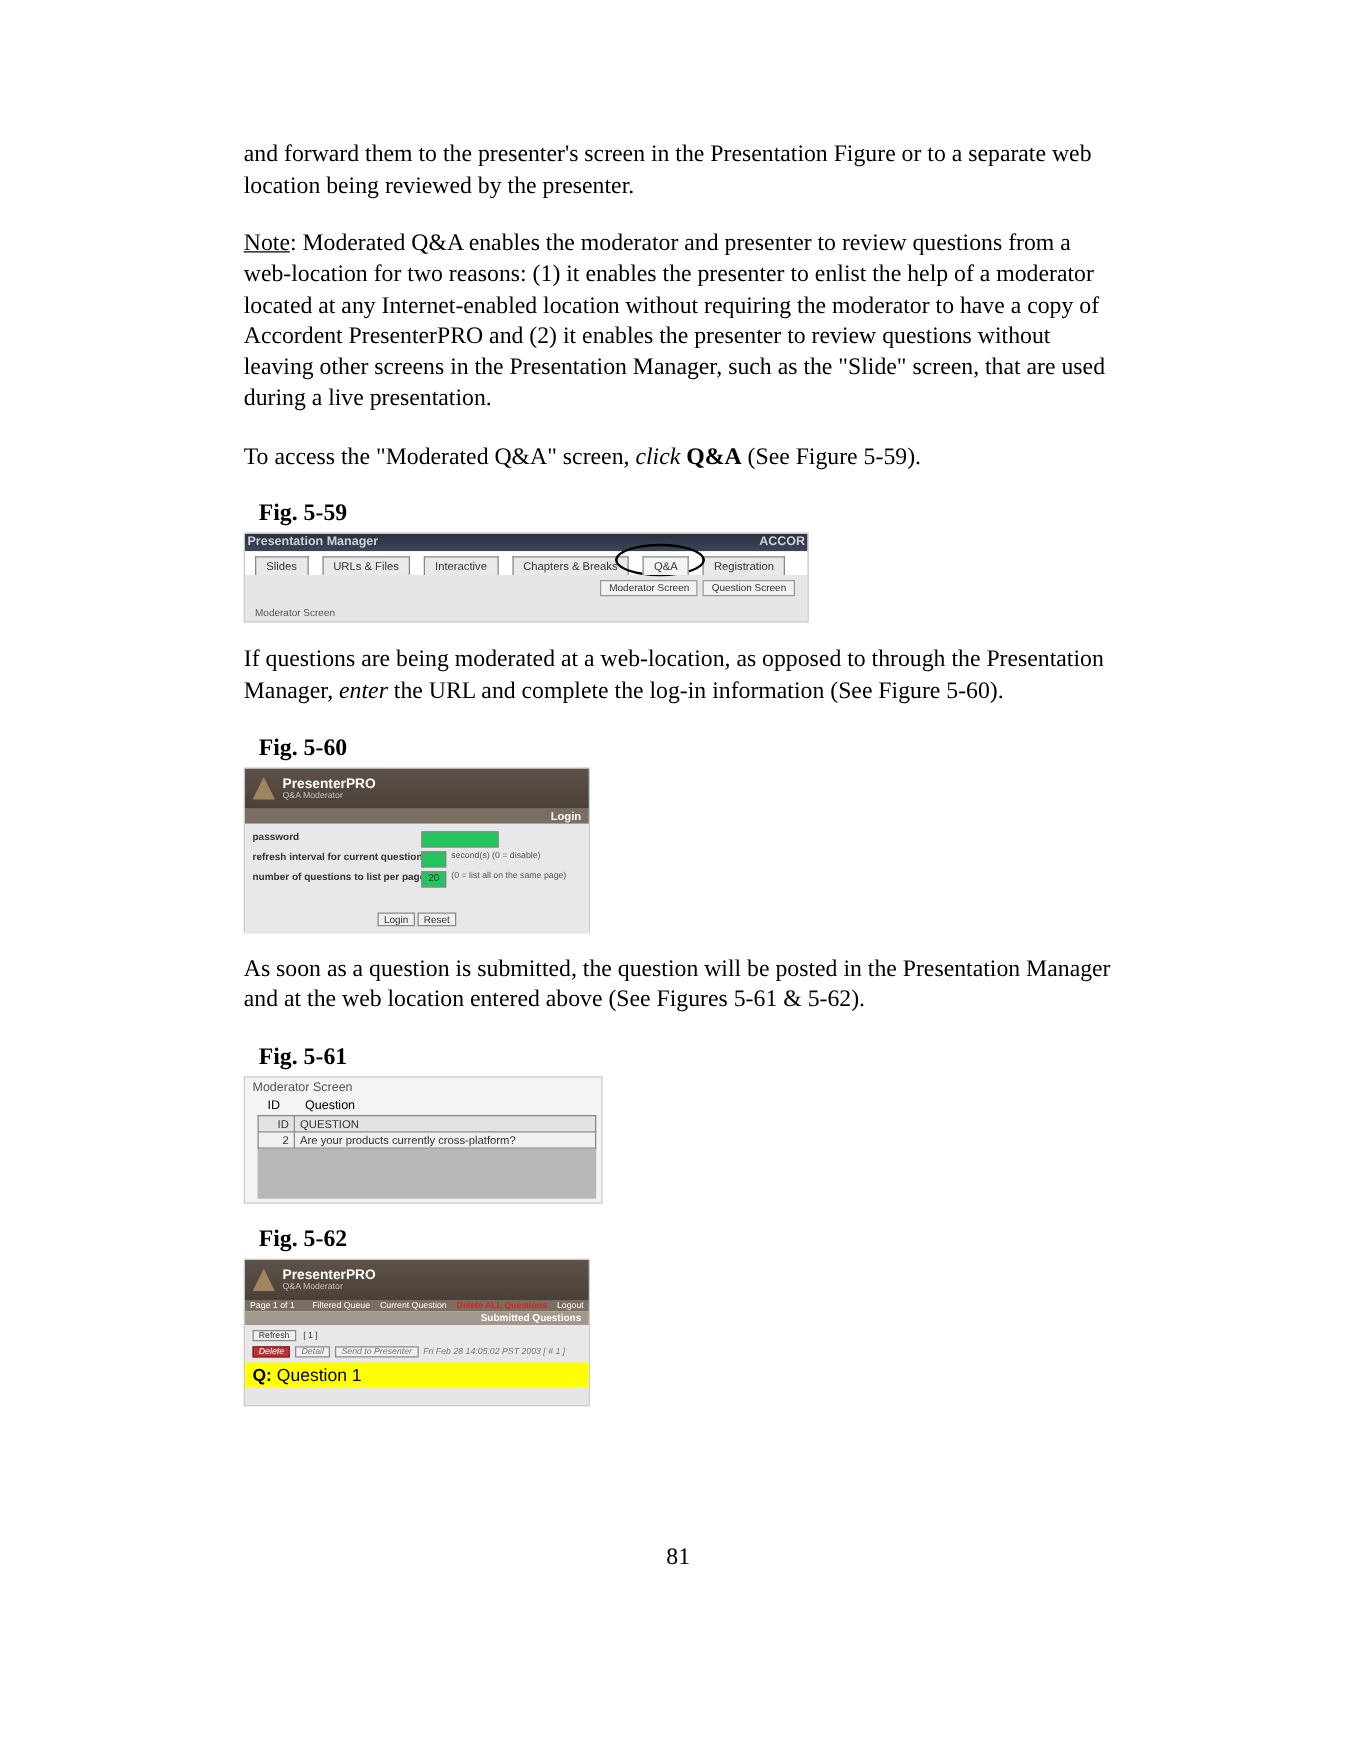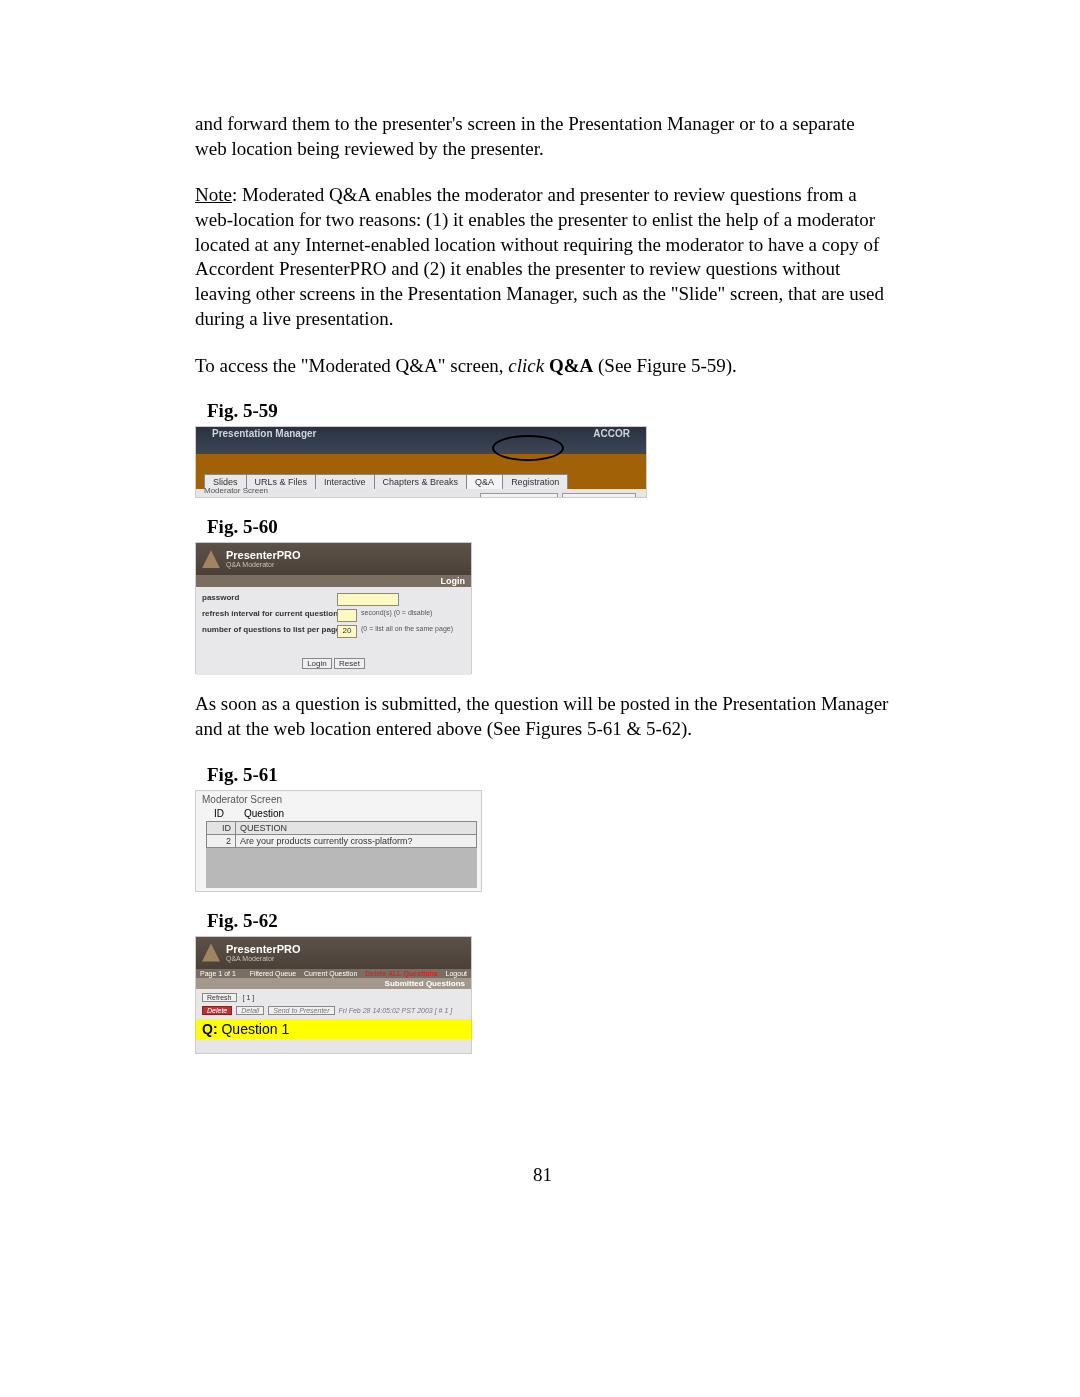--- a/index.html
+++ b/index.html
@@ -35,33 +35,33 @@
     color: #333;
     position: relative;
   }
 
   
   .fig59 { width: 450px; height: 70px; overflow: hidden; }
   .fig59 .titlebar {
     background: linear-gradient(#2a3242, #3d4656);
     color: #cfd2db;
     font-weight: bold;
-    padding: 0 16px;
-    height: 27px;
+    padding: 0 2px;
+    height: 14px;
     line-height: 14px;
     font-size: 10px;
     display: flex;
     justify-content: space-between;
   }
   .fig59 .tabrow {
     display: flex;
-    background: #a16207;
-    padding-top: 20px;
+    background: #ffffff;
+    padding-top: 4px;
     padding-left: 8px;
-    gap: 0;
+    gap: 12px;
   }
   .fig59 .tab {
     border: 1px solid #888;
     border-bottom: none;
     background: #e9e9eb;
     padding: 2px 8px;
     font-size: 9px;
     margin-right: -1px;
     position: relative;
   }
@@ -125,21 +125,21 @@
     padding: 1px 6px;
     font-weight: bold;
   }
   .fig60 .form {
     background: #e8e8ea;
     padding: 6px 6px;
     font-size: 8px;
   }
   .fig60 .row { display: flex; align-items: flex-start; margin-bottom: 3px; white-space: nowrap; }
   .fig60 .lbl { width: 135px; font-weight: bold; font-size: 8px; }
-  .fig60 .inp { border: 1px solid #888; background: #fef9c3; height: 11px; }
+  .fig60 .inp { border: 1px solid #888; background: #22c55e; height: 11px; }
   .fig60 .inp.pw { width: 60px; }
   .fig60 .inp.sm { width: 18px; }
   .fig60 .hint { font-size: 7px; color: #555; margin-left: 4px; }
   .fig60 .btnrow { text-align: center; margin-top: 20px; }
   .fig60 .btn {
     border: 1px solid #888; background: #efeff1;
     font-size: 8px; padding: 0 4px; display: inline-block;
   }
 
   
@@ -207,21 +207,21 @@
     text-align: center;
     font-size: 19px;
     margin-top: 110px;
   }
 </style>
 </head>
 <body>
 
 <div class="page">
 
-  <p class="para">and forward them to the presenter's screen in the Presentation Manager or to a separate web location being reviewed by the presenter.</p>
+  <p class="para">and forward them to the presenter's screen in the Presentation Figure or to a separate web location being reviewed by the presenter.</p>
 
   <p class="para">
     <span class="note-underline">Note</span><span>: Moderated Q&amp;A enables the moderator and presenter to review questions from a web-location for two reasons: (1) it enables the presenter to enlist the help of a moderator located at any Internet-enabled location without requiring the moderator to have a copy of Accordent PresenterPRO and (2) it enables the presenter to review questions without leaving other screens in the Presentation Manager, such as the "Slide" screen, that are used during a live presentation.</span>
   </p>
 
   <p class="para">
     <span>To access the "Moderated Q&amp;A" screen, </span><span class="italic">click </span><span class="bold">Q&amp;A</span><span> (See Figure 5-59).</span>
   </p>
 
   <div class="fig-label">Fig. 5-59</div>
@@ -239,20 +239,23 @@
       <div class="tab">Registration</div>
     </div>
     <div class="circle-mark"></div>
     <div class="sub-buttons">
       <div class="sub-btn">Moderator Screen</div>
       <div class="sub-btn">Question Screen</div>
     </div>
     <div class="mod-label">Moderator Screen</div>
   </div>
 
+  <p class="para">
+    <span>If questions are being moderated at a web-location, as opposed to through the Presentation Manager, </span><span class="italic">enter</span><span> the URL and complete the log-in information (See Figure 5-60).</span>
+  </p>
 
   <div class="fig-label">Fig. 5-60</div>
   <div class="fig-box fig60">
     <div class="appbar">
       <div class="applogo"></div>
       <div class="apptitles">
         <span class="appname">PresenterPRO</span>
         <span class="appsub">Q&amp;A Moderator</span>
       </div>
     </div>

